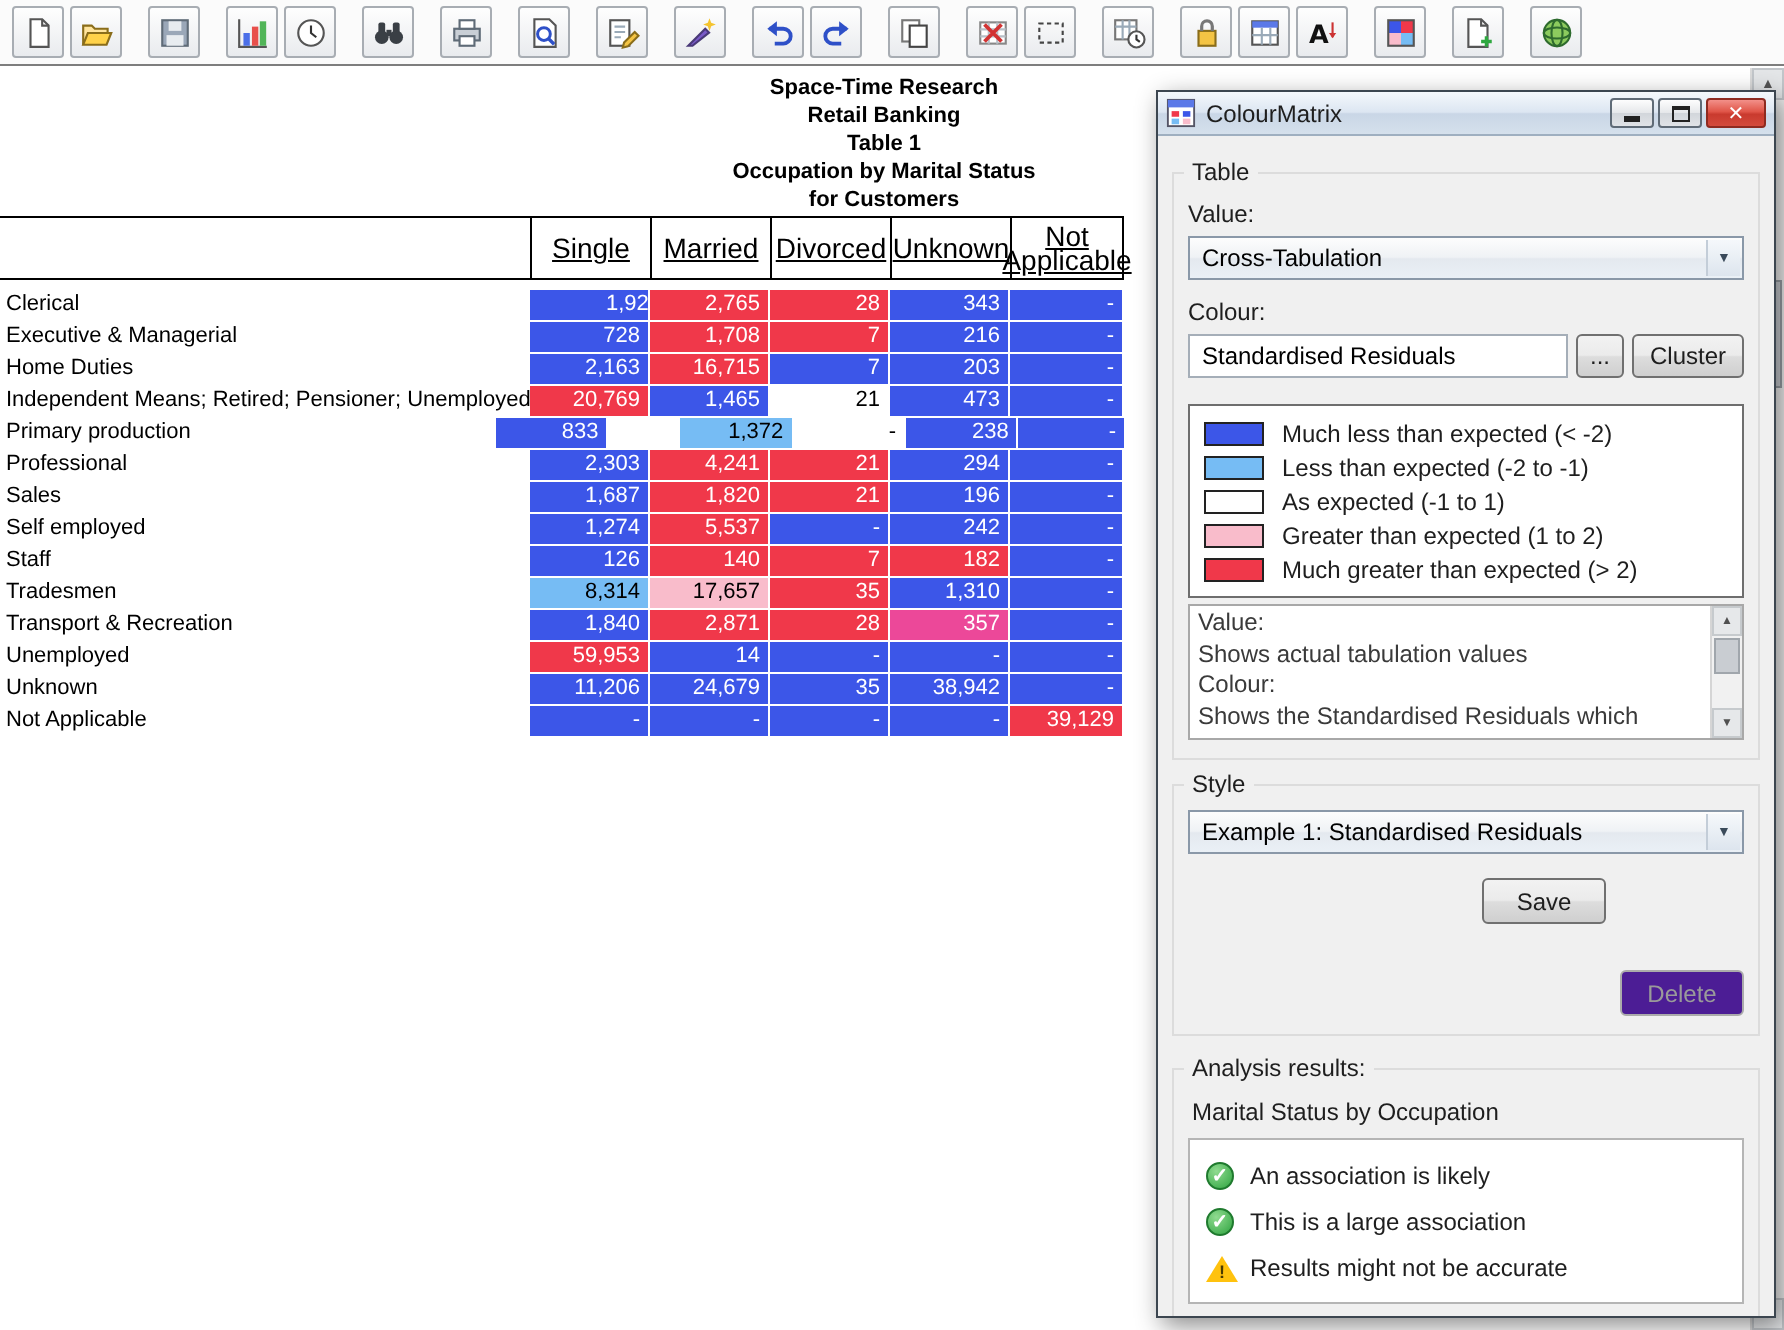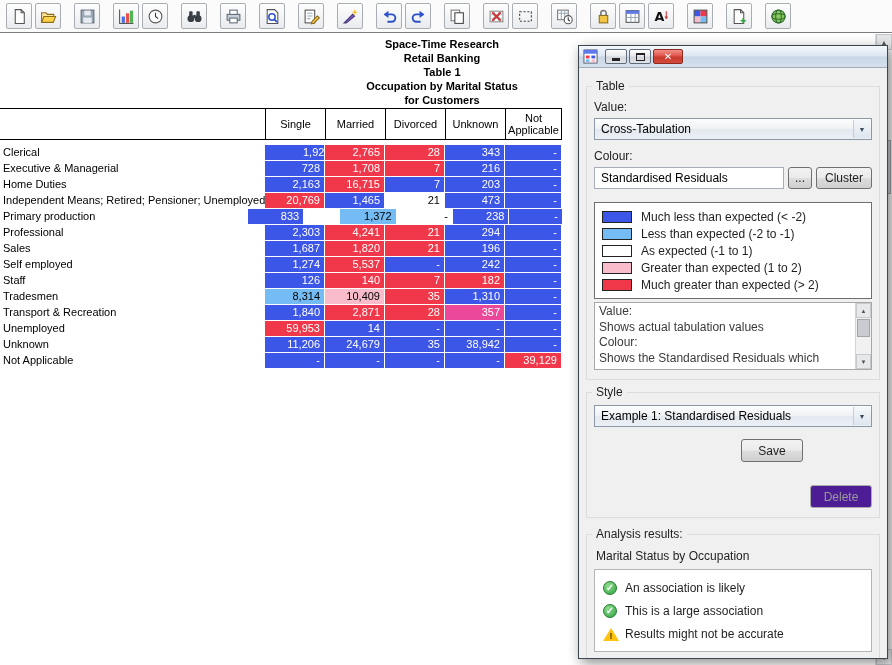--- a/index.html
+++ b/index.html
@@ -27,21 +27,21 @@
     position:absolute; top:37px; left:0; width:884px; text-align:center;
     font-size:11px; font-weight:bold; line-height:14px;
   }
 
   
   .grid { position:absolute; top:108px; left:0; width:562px; }
   .hdr { display:flex; height:32px; border-top:1px solid #000; border-bottom:1px solid #000; background:#fff; }
   .hdr .spacer { width:265px; }
   .hcell {
     width:60px; border-left:1px solid #000; display:flex; align-items:center; justify-content:center;
-    text-align:center; font-size:11px; line-height:12px; padding:0 0;
+    text-align:center; font-size:14px; line-height:12px; padding:0 0;text-decoration:underline;
   }
   .hcell.last { width:57px; border-right:1px solid #000; }
   .tbody { margin-top:5px; }
   .trow { display:flex; height:15px; margin-bottom:1px; }
   .rlabel { width:265px; font-size:11px; line-height:15px; padding-left:3px; white-space:nowrap; overflow:hidden; }
   .cell {
     width:59px; margin-right:1px; font-size:11px; line-height:15px;
     text-align:right; padding-right:4px; color:#000;
   }
   .cell.last { width:56px; margin-right:0; }
@@ -409,21 +409,21 @@
           <div class="rlabel">Staff</div>
           <div class="cell light-text" style="background: rgb(60, 86, 232);">126</div>
           <div class="cell light-text" style="background: rgb(240, 56, 74);">140</div>
           <div class="cell light-text" style="background: rgb(240, 56, 74);">7</div>
           <div class="cell light-text" style="background: rgb(240, 56, 74);">182</div>
           <div class="cell last light-text" style="background: rgb(60, 86, 232);">-</div>
         </div>
         <div class="trow">
           <div class="rlabel">Tradesmen</div>
           <div class="cell" style="background: rgb(118, 188, 244);">8,314</div>
-          <div class="cell" style="background: rgb(249, 188, 203);">10,409</div>
+          <div class="cell" style="background: rgb(249, 188, 203);">17,657</div>
           <div class="cell light-text" style="background: rgb(240, 56, 74);">35</div>
           <div class="cell light-text" style="background: rgb(60, 86, 232);">1,310</div>
           <div class="cell last light-text" style="background: rgb(60, 86, 232);">-</div>
         </div>
         <div class="trow">
           <div class="rlabel">Transport &amp; Recreation</div>
           <div class="cell light-text" style="background: rgb(60, 86, 232);">1,840</div>
           <div class="cell light-text" style="background: rgb(240, 56, 74);">2,871</div>
           <div class="cell light-text" style="background: rgb(240, 56, 74);">28</div>
           <div class="cell light-text" style="background: #ec4899;">357</div>
@@ -467,20 +467,21 @@
       <span class="dlg-icon">
         <svg width="15" height="15" viewBox="0 0 16 16">
             <rect x="1" y="1" width="14" height="14" fill="#fff" stroke="#556"></rect>
             <rect x="1" y="1" width="14" height="4" fill="#5B79E8"></rect>
             <rect x="3" y="7" width="4" height="3" fill="#F0384A"></rect>
             <rect x="9" y="7" width="4" height="3" fill="#3C56E8"></rect>
             <rect x="3" y="11" width="4" height="3" fill="#76BCF4"></rect>
             <rect x="9" y="11" width="4" height="3" fill="#F9BCCB"></rect>
           </svg>
       </span>
+      <span class="dlg-title">ColourMatrix</span>
       <span class="wbtn min">
           <span class="min-glyph"></span>
         </span>
       <span class="wbtn max">
           <span class="max-glyph"></span>
         </span>
       <span class="wbtn close">✕</span>
     </div>
 
     <div class="dlg-body">

